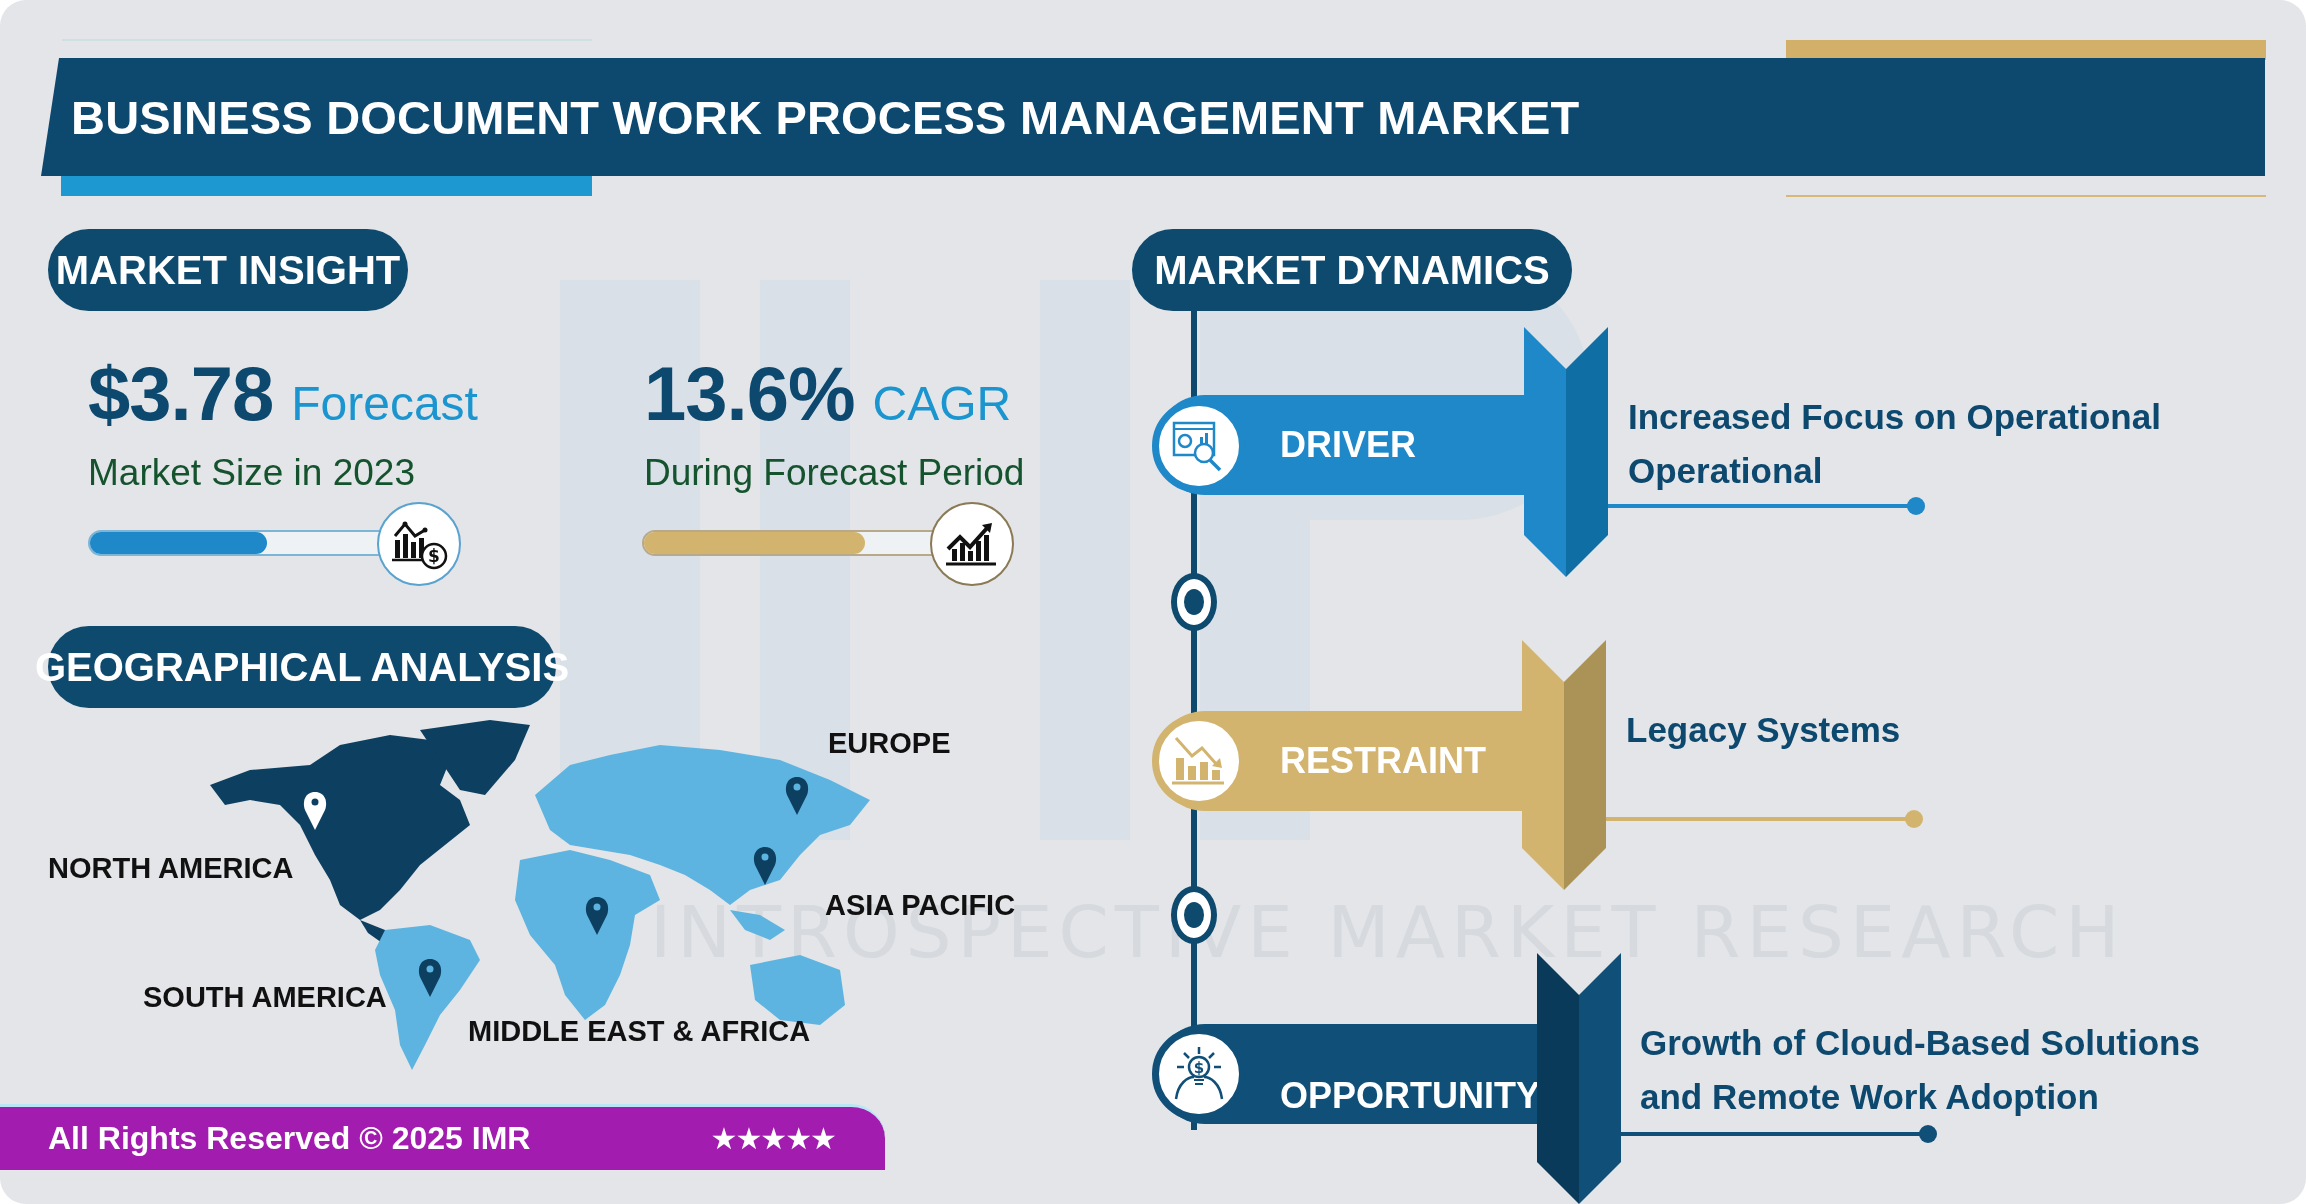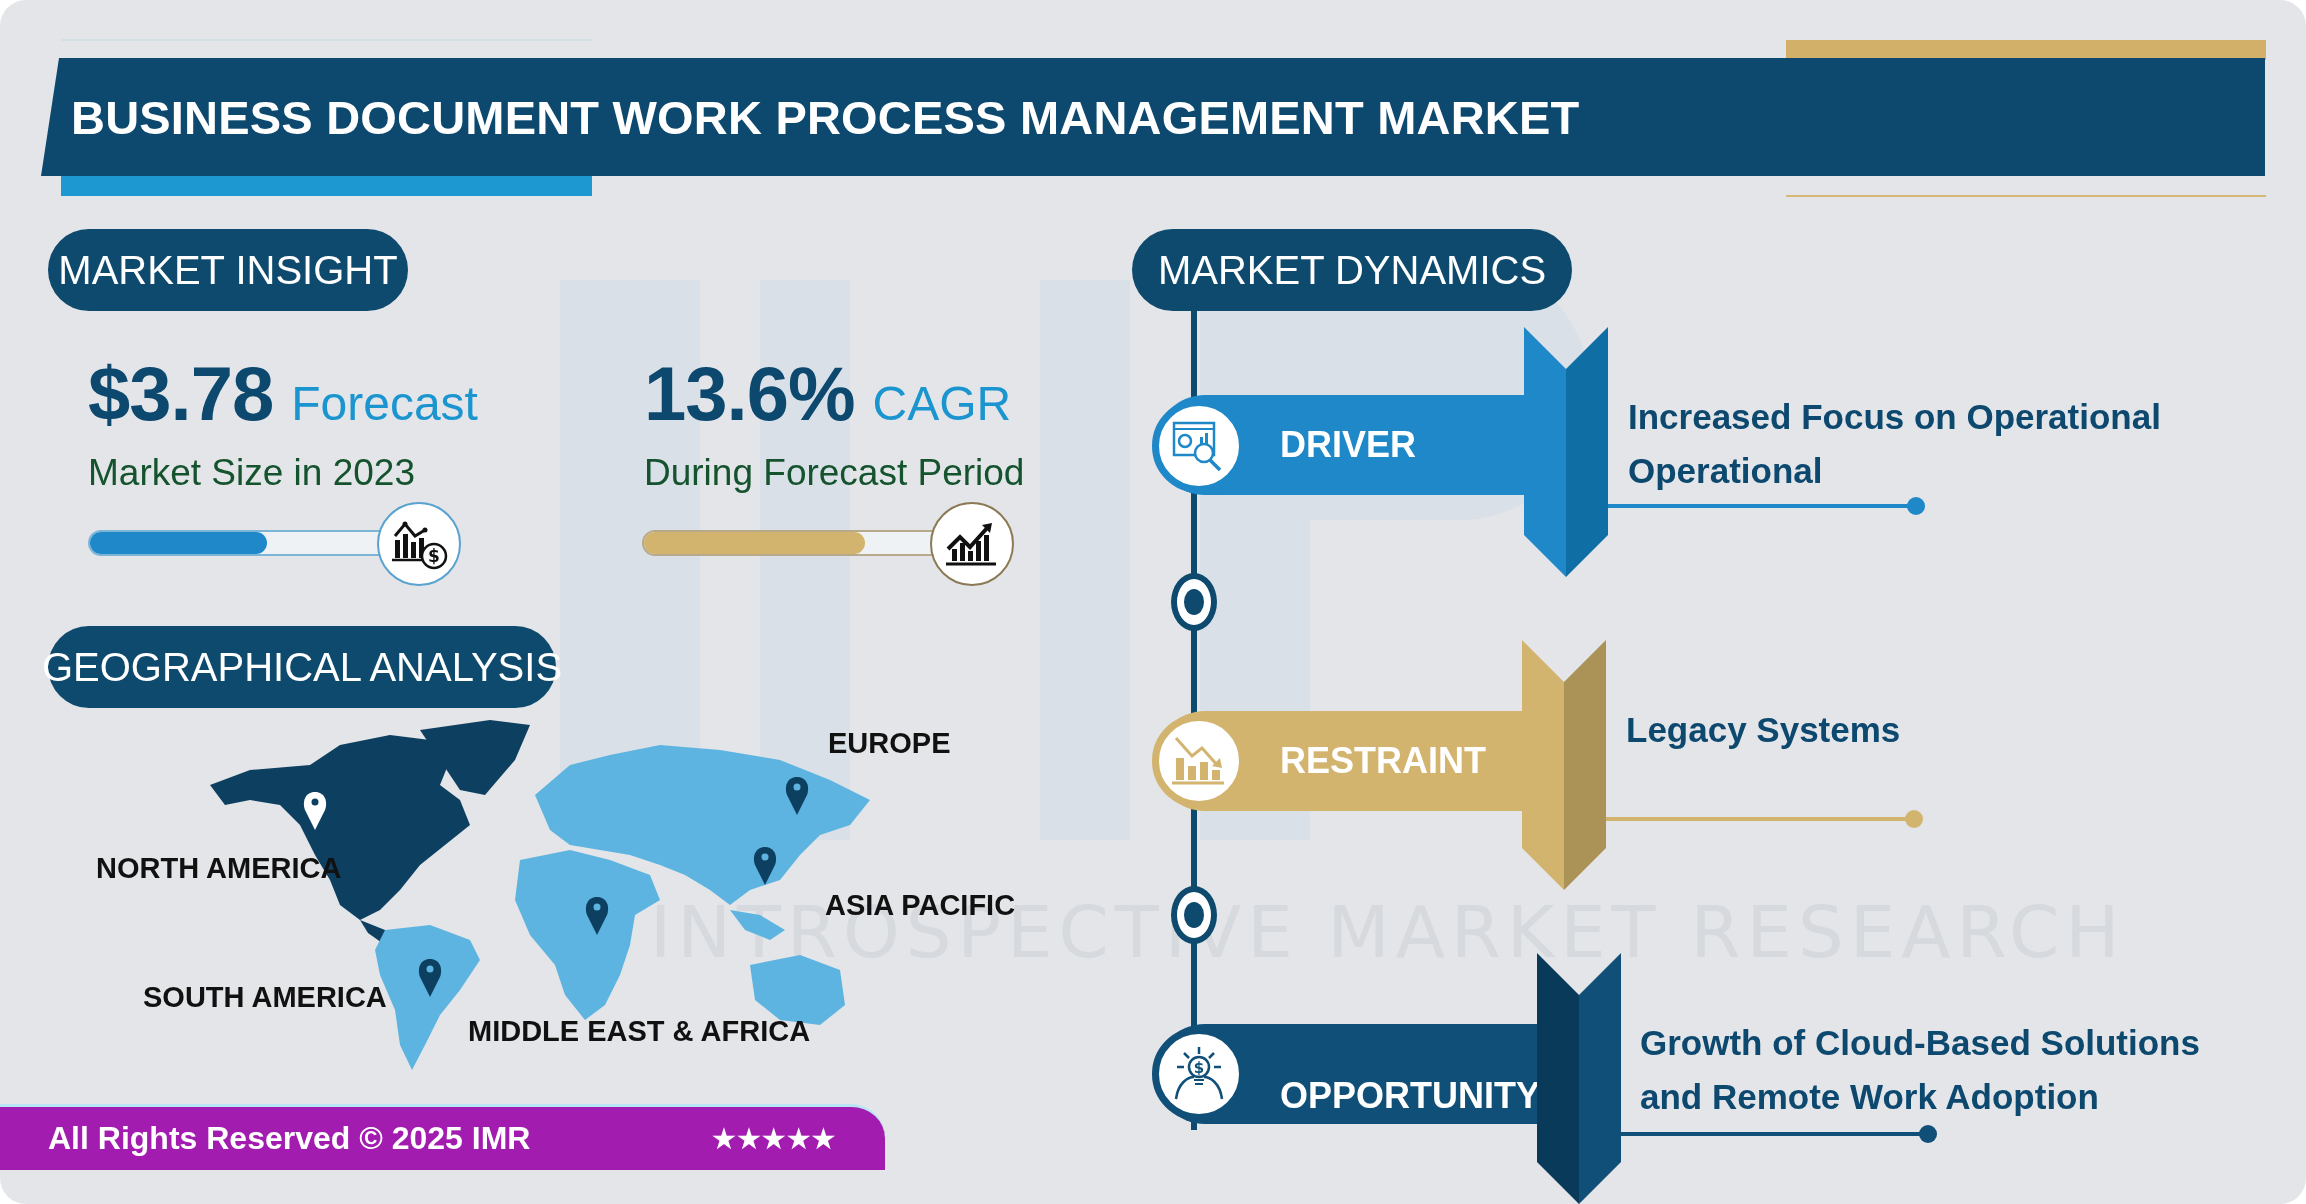--- a/index.html
+++ b/index.html
@@ -14,21 +14,21 @@
 
   
   .title-topline { position: absolute; left: 62px; top: 39px; width: 530px; height: 2px; background: #cfe0e4; }
   .title-gold { position: absolute; left: 1786px; top: 40px; width: 480px; height: 20px; background: #d2b06a; }
   .title-bar { position: absolute; left: 41px; top: 58px; width: 2224px; height: 118px; background: #0d486f; clip-path: polygon(18px 0, 100% 0, 100% 100%, 0 100%); display: flex; align-items: center; }
   .title-text { color: #ffffff; font-size: 47px; font-weight: bold; padding-left: 30px; letter-spacing: 0.2px; }
   .title-blue-under { position: absolute; left: 61px; top: 176px; width: 531px; height: 20px; background: #1e98d0; }
   .title-gold-line { position: absolute; left: 1786px; top: 195px; width: 480px; height: 2px; background: #d8b878; }
 
   
-  .pill { position: absolute; height: 82px; border-radius: 41px; background: #0e4a6d; color: #ffffff; font-size: 40px; font-weight: normal; display: flex; align-items: center; justify-content: center; white-space: nowrap; }
+  .pill { position: absolute; height: 82px; border-radius: 41px; background: #0e4a6d; color: #ffffff; font-size: 40px; font-weight: bold; display: flex; align-items: center; justify-content: center; white-space: nowrap; }
 
   
   .stat { position: absolute; }
   .stat-main { font-size: 76px; font-weight: bold; color: #0d486f; letter-spacing: -1px; }
   .stat-unit { font-size: 48px; color: #1b95cf; font-weight: normal; margin-left: 18px; }
   .stat-sub { position: absolute; font-size: 37px; color: #14532d; white-space: nowrap; }
 
   .prog-track { position: absolute; height: 26px; border: 2px solid #7db5d6; border-radius: 13px; background: #eef2f5; }
   .prog-fill { position: absolute; left: 0; top: 0; height: 100%; border-radius: 12px; }
   .prog-icon { position: absolute; width: 84px; height: 84px; border-radius: 50%; background: #ffffff; border: 2px solid #5aa2cf; display: flex; align-items: center; justify-content: center; }
@@ -151,21 +151,21 @@
     <g transform="translate(607,80)">
         <path d="M0,-18 C-10,-18 -13,-8 -10,0 L0,20 L10,0 C13,-8 10,-18 0,-18 Z" fill="#0d3f60"></path>
         <circle cx="0" cy="-8" r="3.5" fill="#5eb4e0"></circle>
       </g>
     <g transform="translate(575,150)">
         <path d="M0,-18 C-10,-18 -13,-8 -10,0 L0,20 L10,0 C13,-8 10,-18 0,-18 Z" fill="#0d3f60"></path>
         <circle cx="0" cy="-8" r="3.5" fill="#5eb4e0"></circle>
       </g>
   </svg>
 
-  <div class="map-label" style="left:48px;top:852px;margin-left:48px;">NORTH AMERICA</div>
+  <div class="map-label" style="left:48px;top:852px;">NORTH AMERICA</div>
   <div class="map-label" style="left:828px;top:727px;">EUROPE</div>
   <div class="map-label" style="left:825px;top:889px;">ASIA PACIFIC</div>
   <div class="map-label" style="left:143px;top:981px;">SOUTH AMERICA</div>
   <div class="map-label" style="left:468px;top:1015px;">MIDDLE EAST &amp; AFRICA</div>
 
   <div class="footer">
     <span class="footer-text">All Rights Reserved © 2025 IMR</span>
     <span class="footer-stars">★★★★★</span>
   </div>
 

